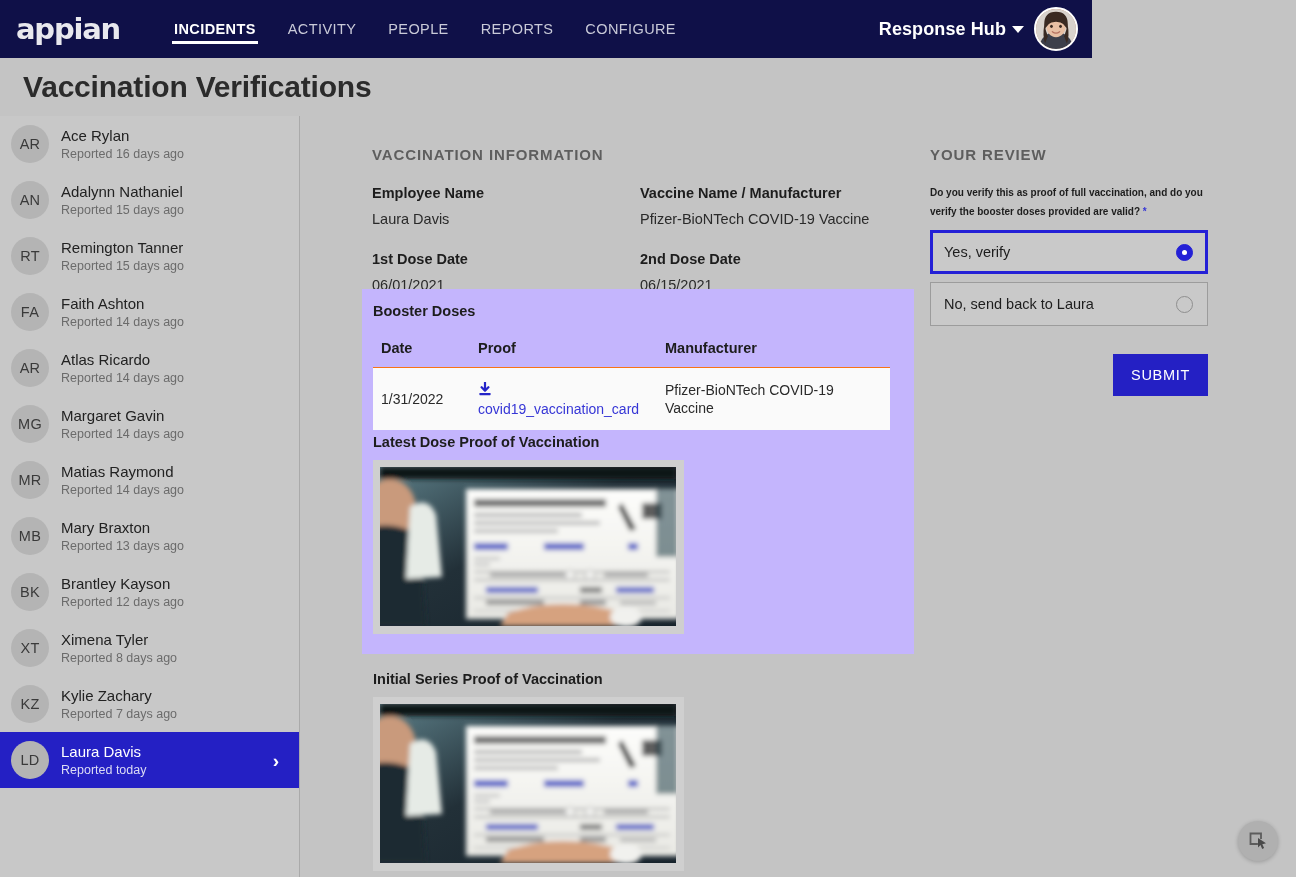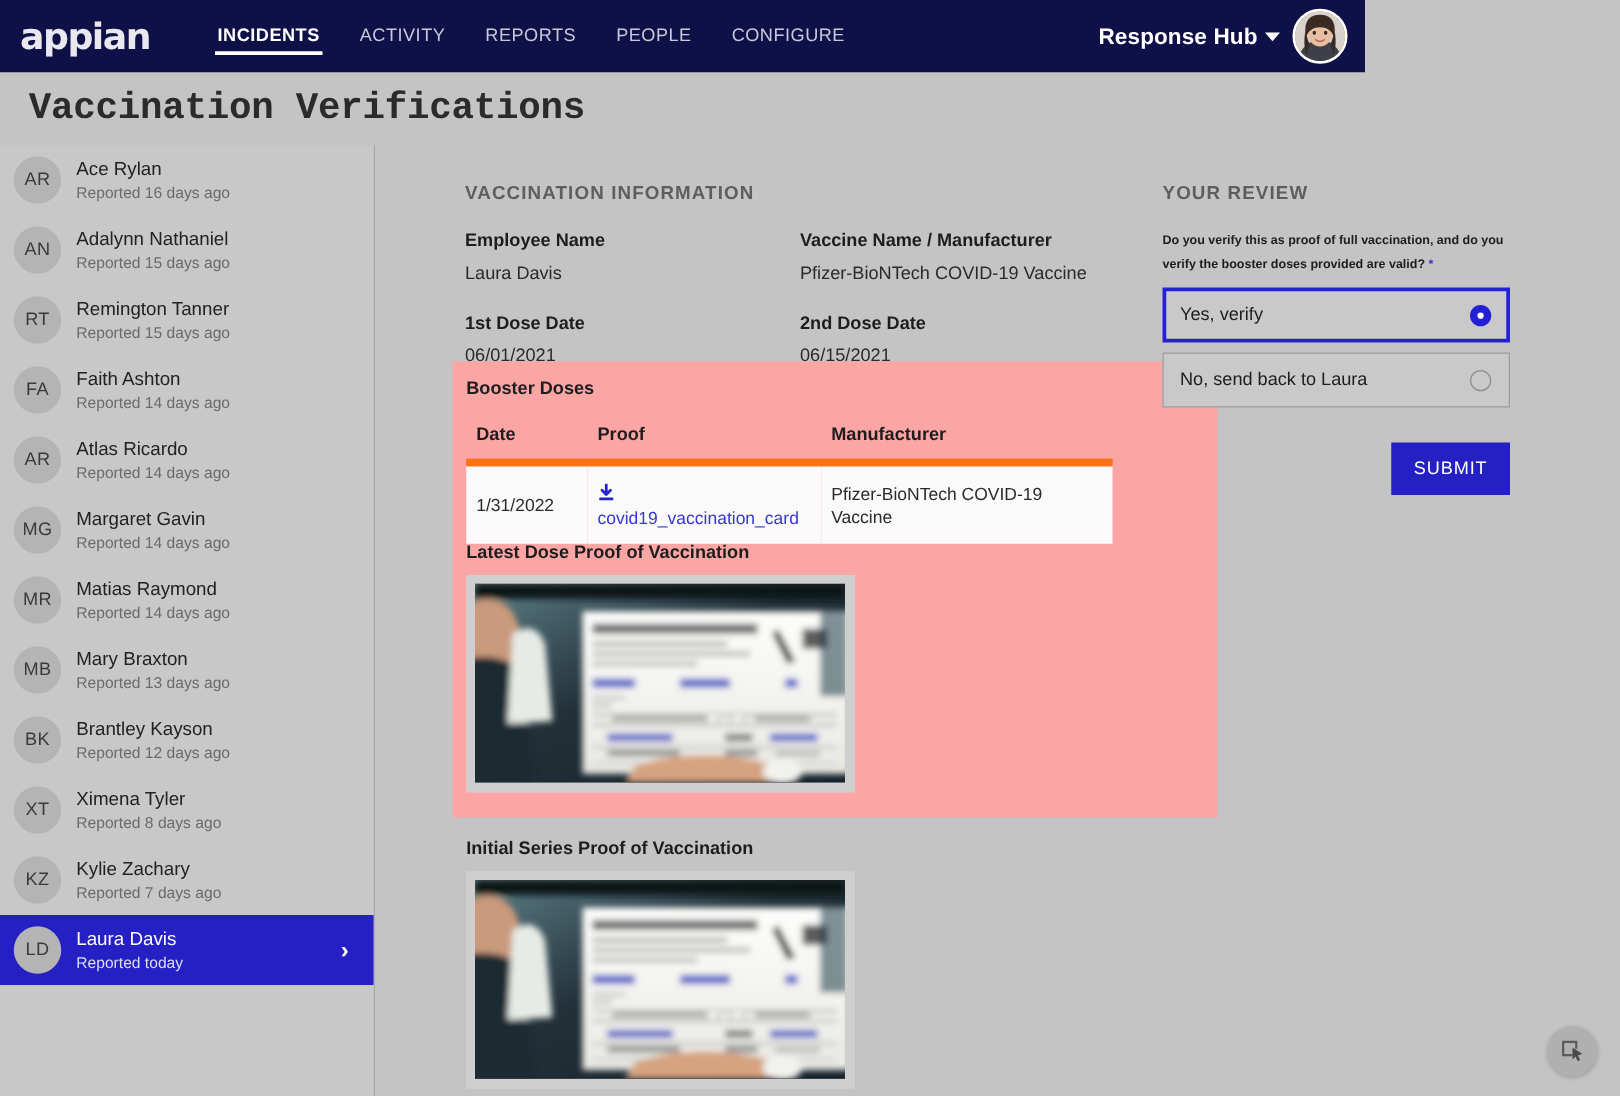--- a/index.html
+++ b/index.html
@@ -74,21 +74,20 @@
   .titlebar {
     position: absolute; top: 58px; left: 0;
     width: 1296px; height: 58px;
     background: #c4c4c4;
     display: flex; align-items: center;
   }
   .page-title {
     margin-left: 23px;
     font-size: 30px; font-weight: 700; color: #2b2b2b;
     letter-spacing: -0.2px;
-    font-family: Liberation Mono, monospace;
   }
 
   
   .sidebar {
     position: absolute; top: 116px; left: 0;
     width: 300px; height: 761px;
     background: #c8c8c8;
     border-right: 1px solid #aaaaaa;
     overflow: hidden;
     padding-left: 22px;
@@ -151,39 +150,39 @@
   }
   .fvalue {
     font-size: 14.5px; color: #2a2a2a; line-height: 20px;
     padding-bottom: 20px;
   }
 
   
   .whitecard {
     position: absolute;
     left: 61px; top: 173px;
-    width: 612px; height: 365px;
-    background: #fca5a5;
+    width: 552px; height: 365px;
+    background: #c4b5fd;
   }
   .card-inner { padding: 14px 0 0 11px; }
 
   .booster-title {
     font-size: 14.5px; font-weight: 700; color: #1d1d1d;
     margin-bottom: 21px;
   }
   table.booster {
     border-collapse: collapse;
     width: 517px;
     table-layout: fixed;
   }
   table.booster th {
     text-align: left;
     font-size: 14.5px; font-weight: 700; color: #1d1d1d;
     padding: 0 8px 11px 8px;
-    border-bottom: 6px solid #f97316;
+    border-bottom: 1px solid #f97316;
   }
   table.booster td {
     font-size: 14px; color: #2a2a2a;
     padding: 13px 8px 13px 8px;
     vertical-align: middle;
     background: #fafafa;
     line-height: 18px;
   }
   .col-date { width: 97px; }
   .col-proof { width: 187px; }
@@ -274,22 +273,22 @@
   }
 </style>
 </head>
 <body>
 
 <div class="topnav">
   <div class="brand">appian</div>
   <div class="navlinks">
     <div class="navlink active">INCIDENTS</div>
     <div class="navlink">ACTIVITY</div>
+    <div class="navlink">PEOPLE</div>
     <div class="navlink">REPORTS</div>
-    <div class="navlink">PEOPLE</div>
     <div class="navlink">CONFIGURE</div>
   </div>
   <div class="nav-right">
     <div class="hubname">
       <span>Response Hub</span><span class="caret-dn"></span>
     </div>
     <div class="avatar">
       <svg viewBox="0 0 44 44">
         <defs>
           <clipPath id="avclip">

